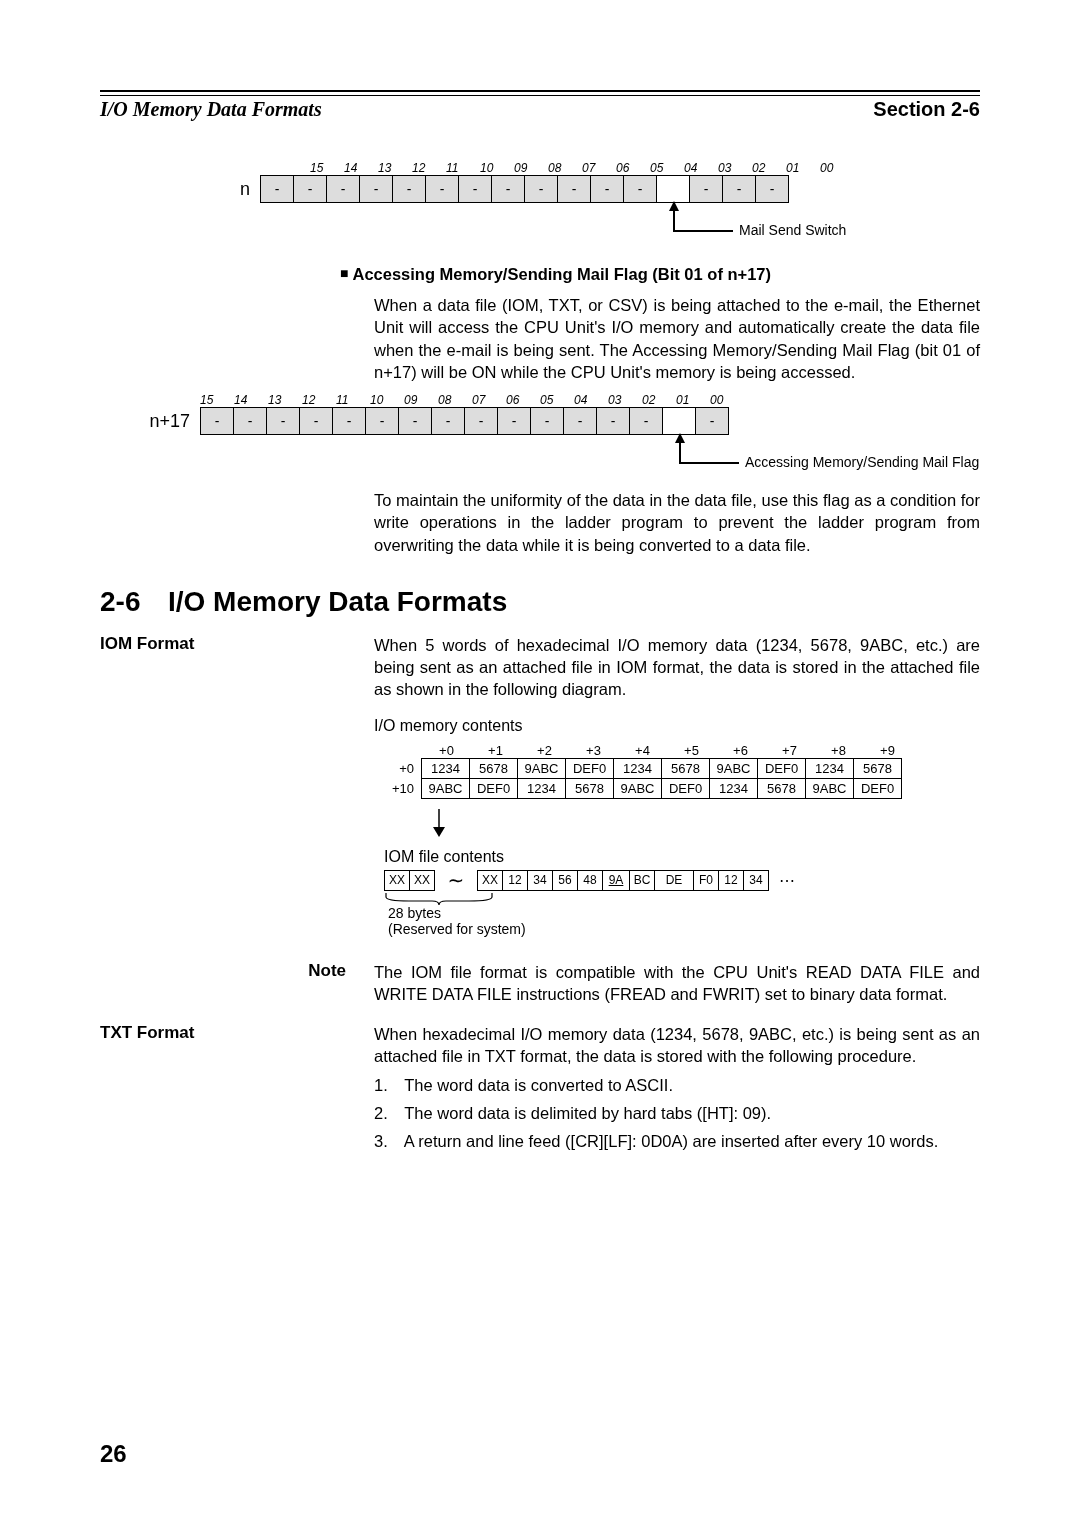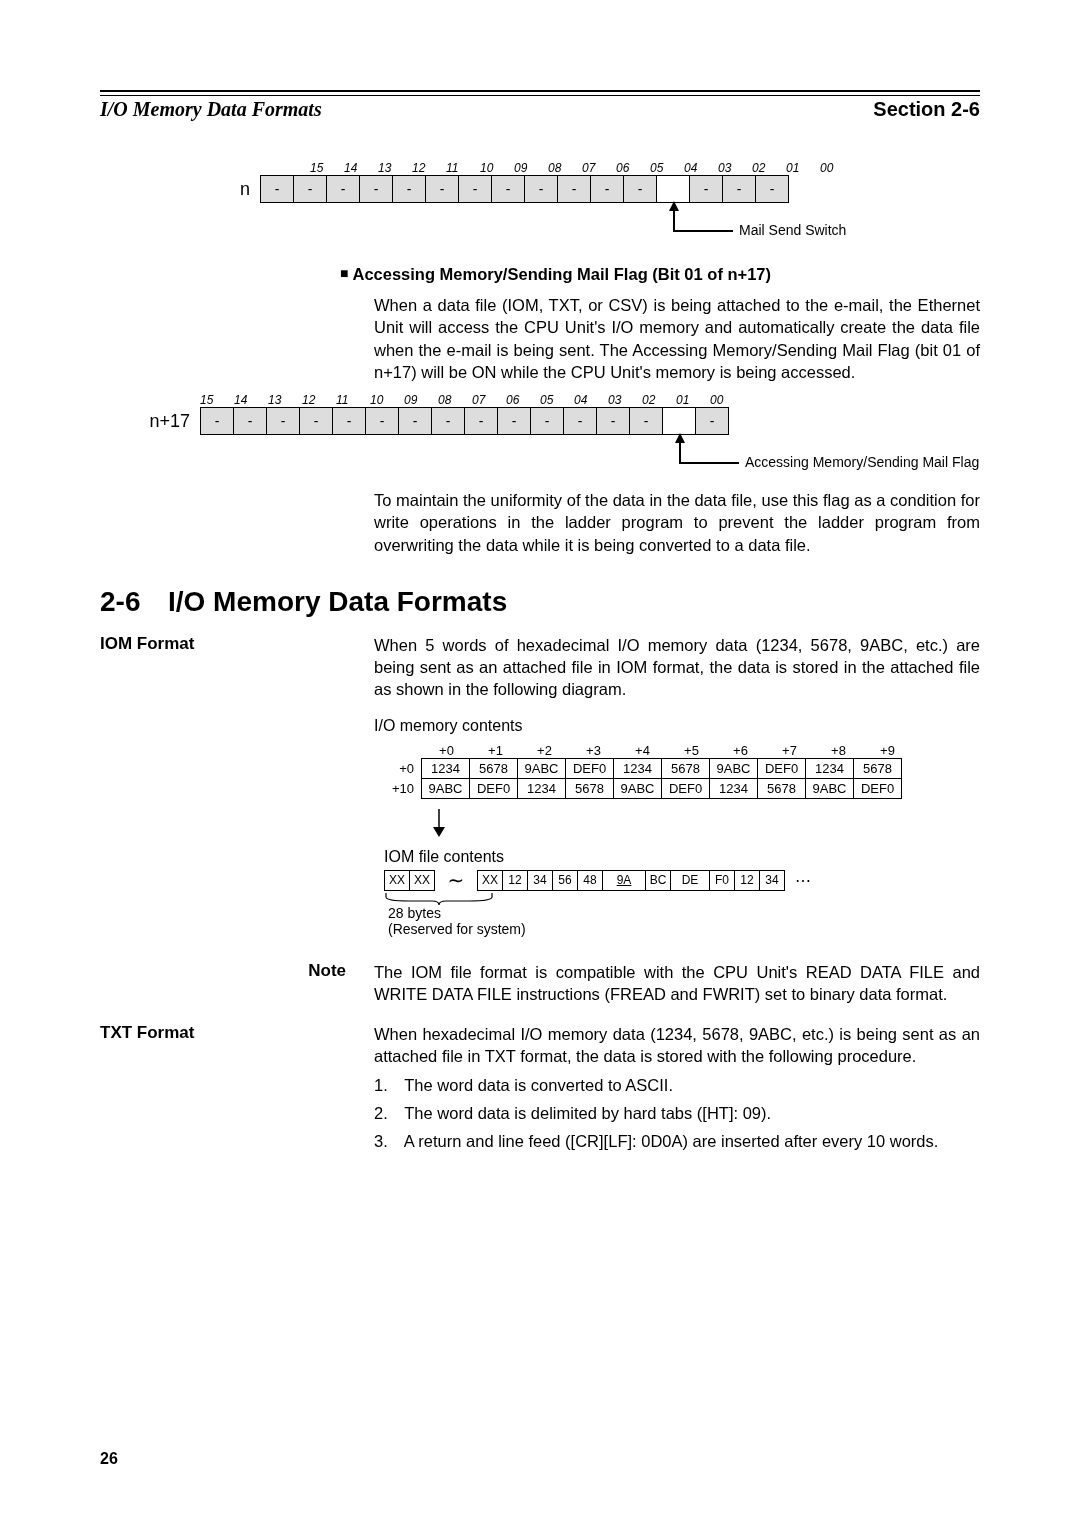--- a/index.html
+++ b/index.html
@@ -275,21 +275,21 @@
     display: inline-block;
     width: 26px;
     text-indent: 0;
   }
 
   .page-num {
     position: absolute;
     bottom: 60px;
     left: 100px;
     font-weight: bold;
-    font-size: 16px;
+    font-size: 24px;
   }
 </style>
 </head>
 <body>
 
 <div class="page">
 
   <div class="top-rule"></div>
   <div class="header-row">
     <div class="header-left">I/O Memory Data Formats</div>
@@ -468,21 +468,21 @@
     <div class="iom-label">IOM file contents</div>
     <div class="iom-row" id="iom-row">
         <div class="iom-cell" style="width: 26px;">XX</div>
         <div class="iom-cell" style="width: 26px;">XX</div>
         <div class="iom-cell" style="width: 44px; border: none; font-size: 20px;">∼</div>
         <div class="iom-cell" style="width: 26px;">XX</div>
         <div class="iom-cell" style="width: 26px;">12</div>
         <div class="iom-cell" style="width: 26px;">34</div>
         <div class="iom-cell" style="width: 26px;">56</div>
         <div class="iom-cell" style="width: 26px;">48</div>
-        <div class="iom-cell" style="width: 44px; text-decoration: underline;">9A</div>
+        <div class="iom-cell" style="width: 28px; text-decoration: underline;">9A</div>
         <div class="iom-cell" style="width: 26px;">BC</div>
         <div class="iom-cell" style="width: 40px;">DE</div>
         <div class="iom-cell" style="width: 26px;">F0</div>
         <div class="iom-cell" style="width: 26px;">12</div>
         <div class="iom-cell" style="width: 26px;">34</div>
         <span class="iom-dots">⋯</span>
       </div>
     <div class="brace-area">
       <svg class="brace-svg" width="110" height="18">
         <path d="M 2 2 L 2 6 Q 2 10 25 10 L 48 10 Q 55 10 55 14 Q 55 10 62 10 L 85 10 Q 108 10 108 6 L 108 2" stroke="#000" fill="none" stroke-width="1.2"></path>

